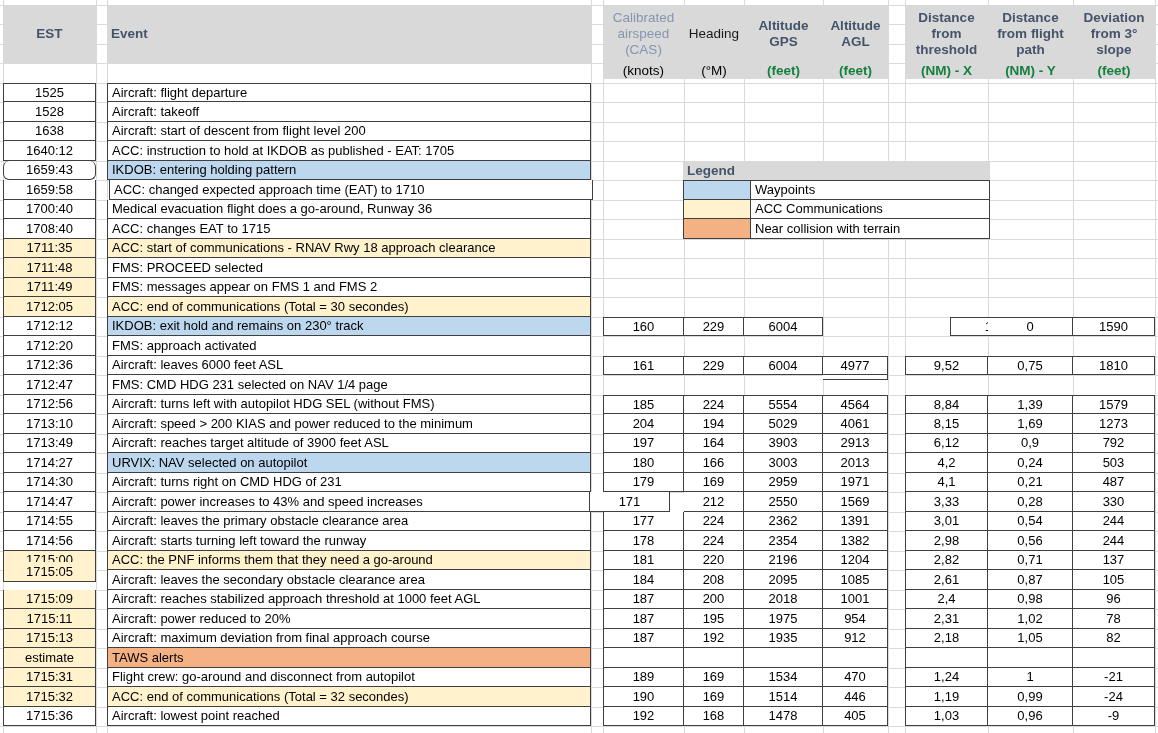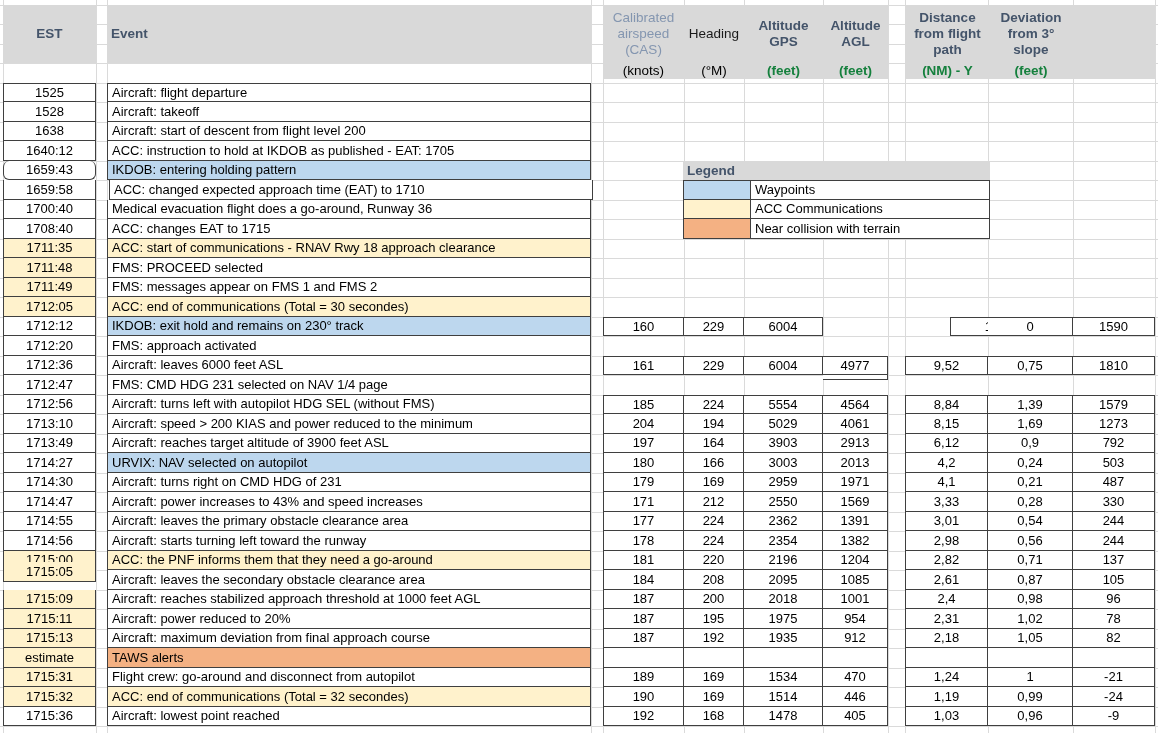--- a/index.html
+++ b/index.html
@@ -104,20 +104,24 @@
       <div class="hcol" style="width: 79px;">
         <div class="t t-strong">Altitude GPS</div>
         <div class="u u-strong">(feet)</div>
       </div>
       <div class="hcol" style="width: 65px;">
         <div class="t t-strong">Altitude AGL</div>
         <div class="u u-strong">(feet)</div>
       </div>
     </div>
   <div class="hdr-group" id="dist-headers" style="left:905px;top:4.5px;width:250px;height:74.5px;">
+      <div class="hcol" style="width: 83px;">
+        <div class="t t-strong">Distance from threshold</div>
+        <div class="u u-strong">(NM) - X</div>
+      </div>
       <div class="hcol" style="width: 85px;">
         <div class="t t-strong">Distance from flight path</div>
         <div class="u u-strong">(NM) - Y</div>
       </div>
       <div class="hcol" style="width: 82px;">
         <div class="t t-strong">Deviation from 3° slope</div>
         <div class="u u-strong">(feet)</div>
       </div>
     </div>
 
@@ -218,21 +222,21 @@
       <div class="cell c-left f-none b-l b-r b-b" style="left: 107px; top: 472.5px; width: 484px; height: 19.5px;">Aircraft: turns right on CMD HDG of 231</div>
       <div class="cell c-center b-r b-b b-l" style="left: 603px; top: 472.5px; width: 81px; height: 19.5px;">179</div>
       <div class="cell c-center b-r b-b" style="left: 684px; top: 472.5px; width: 60px; height: 19.5px;">169</div>
       <div class="cell c-center b-r b-b" style="left: 744px; top: 472.5px; width: 79px; height: 19.5px;">2959</div>
       <div class="cell c-center b-r b-b" style="left: 823px; top: 472.5px; width: 65px; height: 19.5px;">1971</div>
       <div class="cell c-center b-r b-b b-l" style="left: 905px; top: 472.5px; width: 83px; height: 19.5px;">4,1</div>
       <div class="cell c-center b-r b-b" style="left: 988px; top: 472.5px; width: 85px; height: 19.5px;">0,21</div>
       <div class="cell c-center b-r b-b" style="left: 1073px; top: 472.5px; width: 82px; height: 19.5px;">487</div>
       <div class="cell c-center f-none b-l b-r b-b" style="left: 3px; top: 492px; width: 93px; height: 19.5px;">1714:47</div>
       <div class="cell c-left f-none b-l b-r b-b" style="left: 107px; top: 492px; width: 484px; height: 19.5px;">Aircraft: power increases to 43% and speed increases</div>
-      <div class="cell c-center b-r b-b b-l" style="left: 603px; top: 492px; width: 81px; height: 19.5px;">171</div>
+      <div class="cell c-center b-r b-b b-l" style="left: 589px; top: 492px; width: 81px; height: 19.5px;">171</div>
       <div class="cell c-center b-r b-b" style="left: 684px; top: 492px; width: 60px; height: 19.5px;">212</div>
       <div class="cell c-center b-r b-b" style="left: 744px; top: 492px; width: 79px; height: 19.5px;">2550</div>
       <div class="cell c-center b-r b-b" style="left: 823px; top: 492px; width: 65px; height: 19.5px;">1569</div>
       <div class="cell c-center b-r b-b b-l" style="left: 905px; top: 492px; width: 83px; height: 19.5px;">3,33</div>
       <div class="cell c-center b-r b-b" style="left: 988px; top: 492px; width: 85px; height: 19.5px;">0,28</div>
       <div class="cell c-center b-r b-b" style="left: 1073px; top: 492px; width: 82px; height: 19.5px;">330</div>
       <div class="cell c-center f-none b-l b-r b-b" style="left: 3px; top: 511.5px; width: 93px; height: 19.5px;">1714:55</div>
       <div class="cell c-left f-none b-l b-r b-b" style="left: 107px; top: 511.5px; width: 484px; height: 19.5px;">Aircraft: leaves the primary obstacle clearance area</div>
       <div class="cell c-center b-r b-b b-l" style="left: 603px; top: 511.5px; width: 81px; height: 19.5px;">177</div>
       <div class="cell c-center b-r b-b" style="left: 684px; top: 511.5px; width: 60px; height: 19.5px;">224</div>

